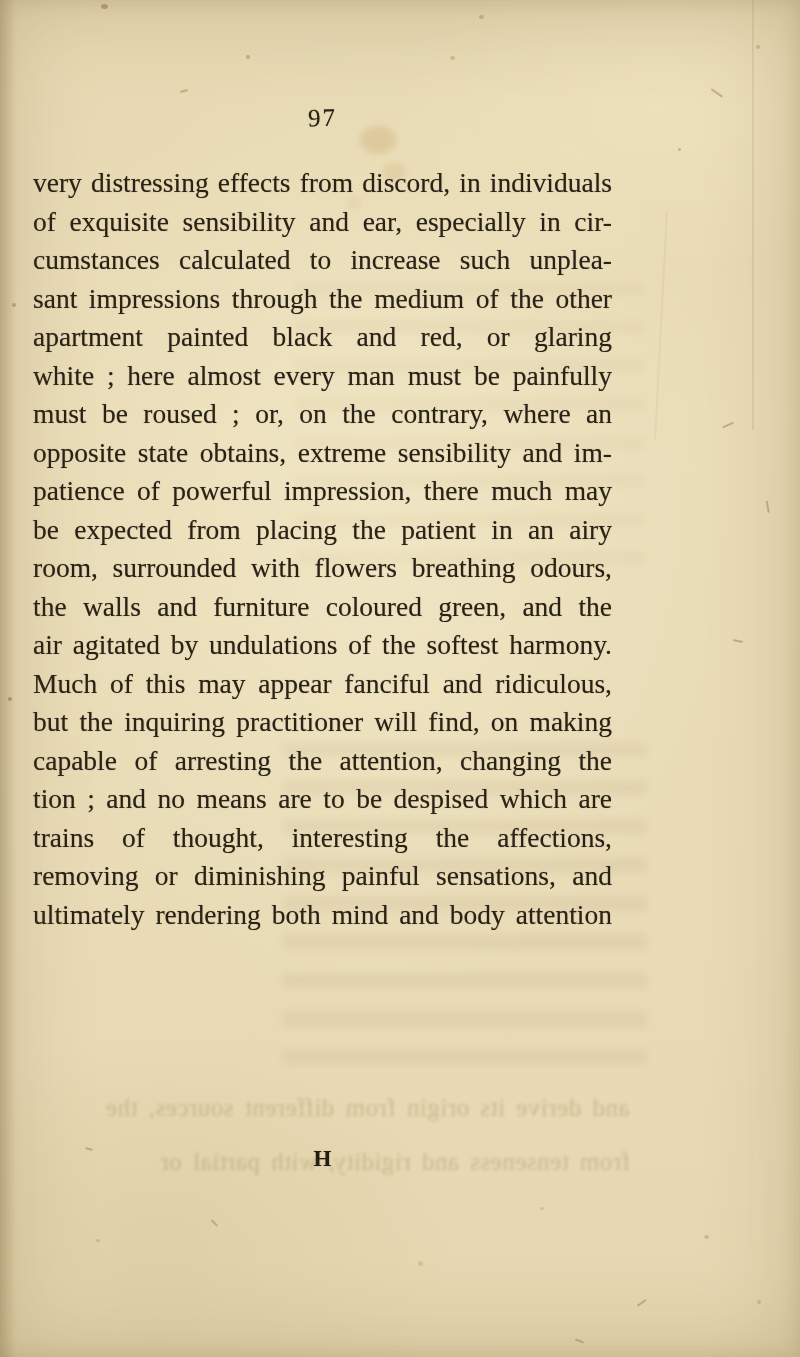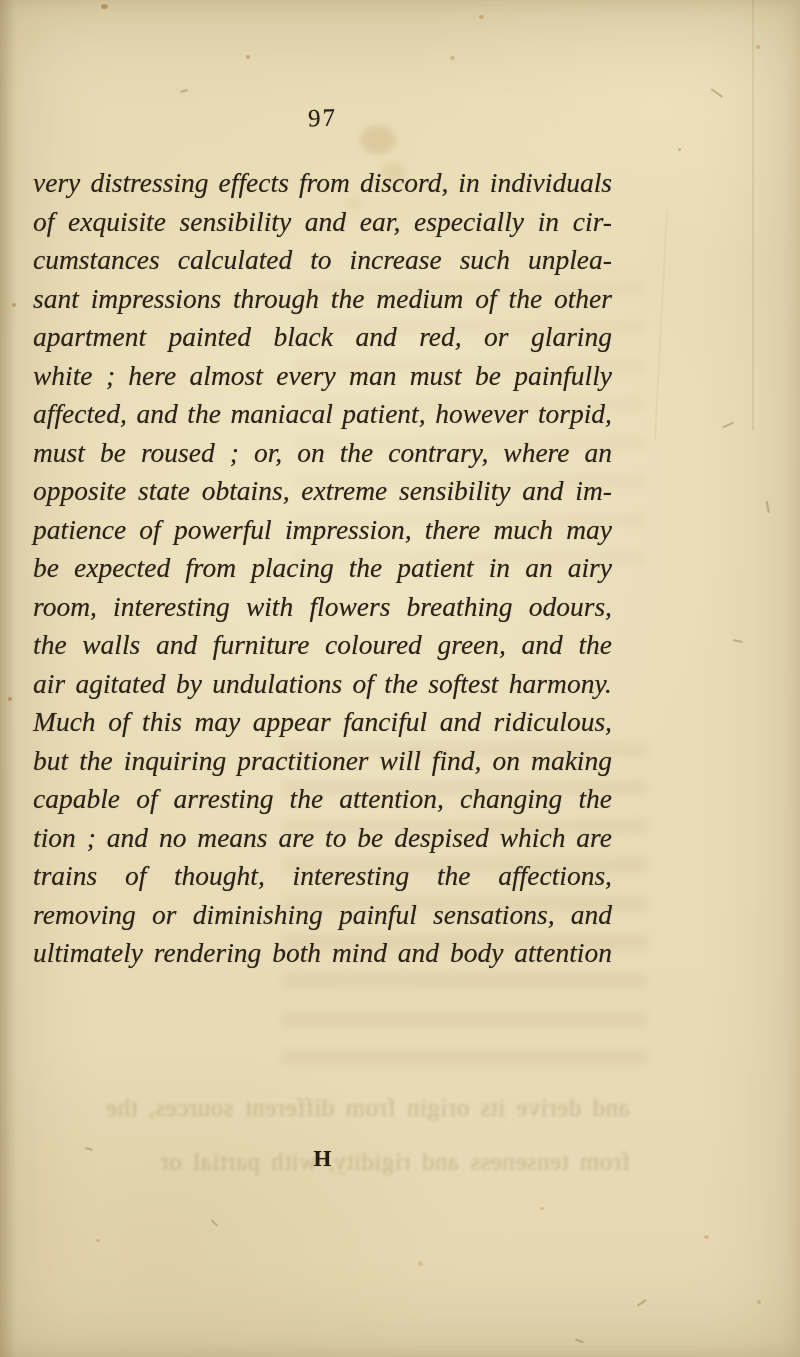--- a/index.html
+++ b/index.html
@@ -58,21 +58,21 @@
   }
   .text-block{
     position:absolute;left:33px;top:164px;width:579px;z-index:3;
   }
   .line{
     height:38.5px;line-height:38.5px;
     font-size:27.5px;color:#2a2216;
     text-align:justify;text-align-last:justify;
     word-spacing:1px;
     text-shadow:0 0 1px rgba(38,31,19,0.40);
-    white-space:nowrap;overflow:visible;font-style:italic;
+    white-space:nowrap;overflow:visible;
   }
   .line.last{text-align-last:left;}
   .signature{
     position:absolute;left:33px;top:1146px;width:579px;z-index:3;
     text-align:center;font-size:23px;font-weight:bold;
     color:#241d11;text-shadow:0 0 1px rgba(38,31,19,0.45);
   }
 </style>
 </head>
 <body>
@@ -116,26 +116,25 @@
 
   <div class="page-number">97</div>
 
   <div class="text-block">
     <div class="line">very distressing effects from discord, in individuals</div>
     <div class="line">of exquisite sensibility and ear, especially in cir-</div>
     <div class="line">cumstances calculated to increase such unplea-</div>
     <div class="line">sant impressions through the medium of the other</div>
     <div class="line">apartment painted black and red, or glaring</div>
     <div class="line">white ; here almost every man must be painfully</div>
-    <div class="line">affected, and the maniacal patient, however torpid,</div>
     <div class="line">must be roused ; or, on the contrary, where an</div>
     <div class="line">opposite state obtains, extreme sensibility and im-</div>
     <div class="line">patience of powerful impression, there much may</div>
     <div class="line">be expected from placing the patient in an airy</div>
-    <div class="line">room, interesting with flowers breathing odours,</div>
+    <div class="line">room, surrounded with flowers breathing odours,</div>
     <div class="line">the walls and furniture coloured green, and the</div>
     <div class="line">air agitated by undulations of the softest harmony.</div>
     <div class="line">Much of this may appear fanciful and ridiculous,</div>
     <div class="line">but the inquiring practitioner will find, on making</div>
     <div class="line">capable of arresting the attention, changing the</div>
     <div class="line">tion ; and no means are to be despised which are</div>
     <div class="line">trains of thought, interesting the affections,</div>
     <div class="line">removing or diminishing painful sensations, and</div>
     <div class="line">ultimately rendering both mind and body attention</div>
   </div>

